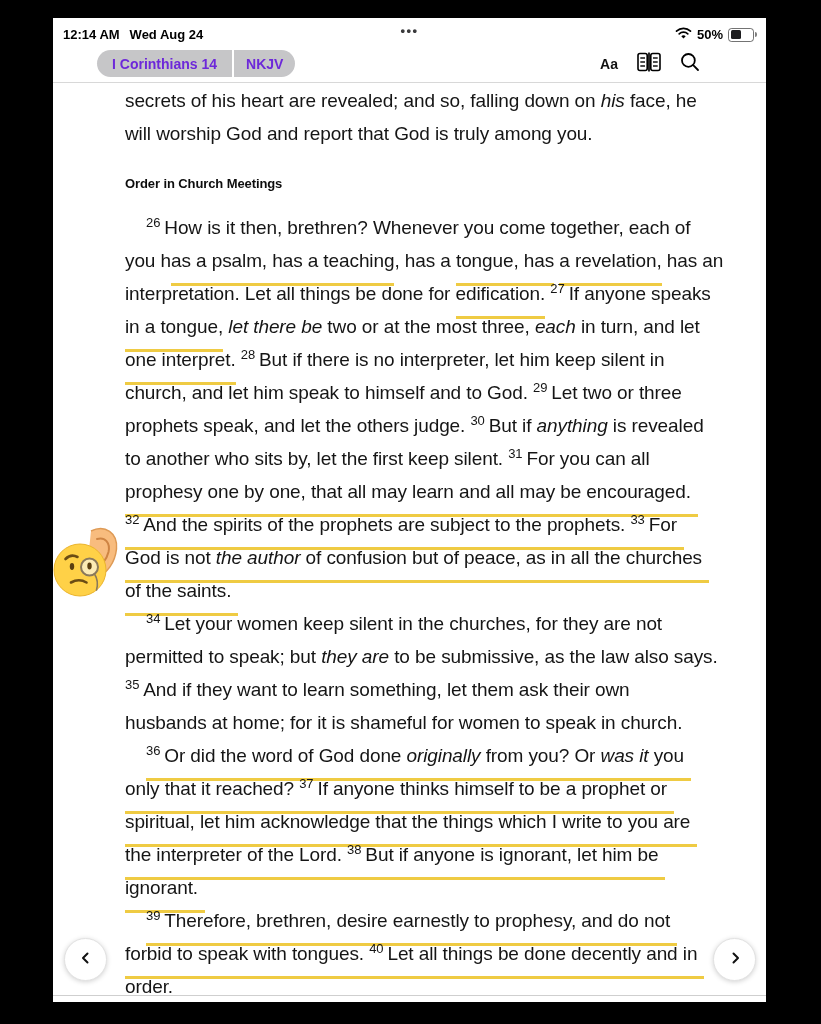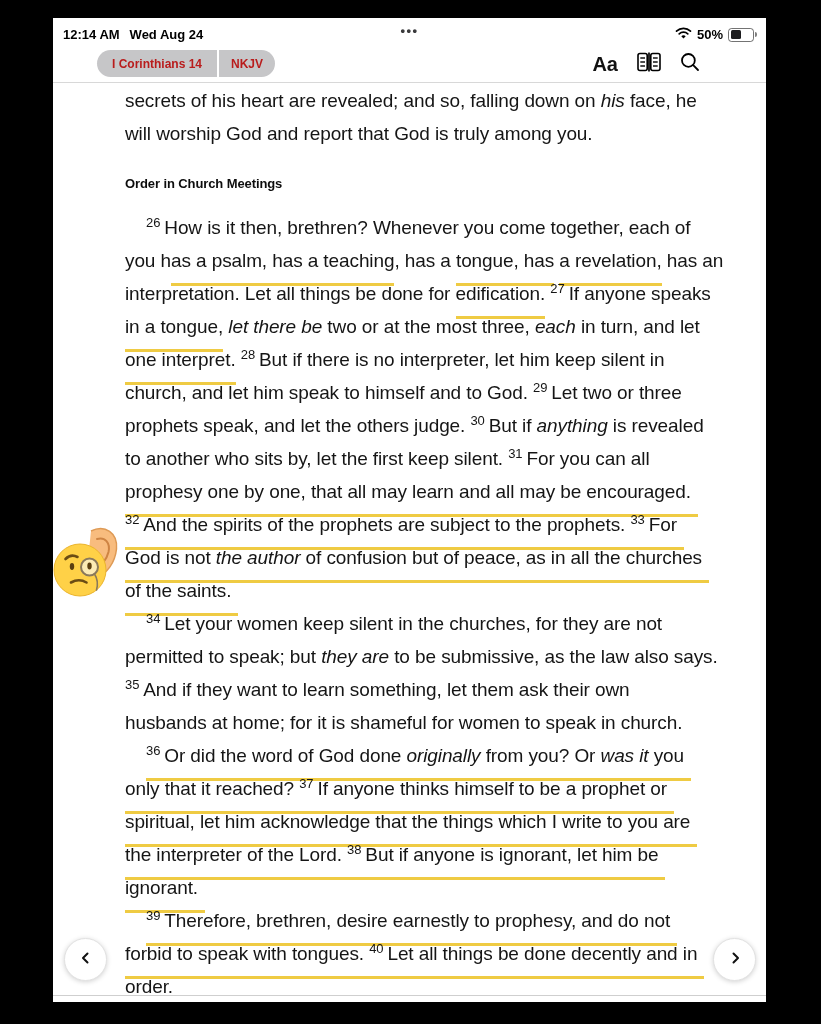--- a/index.html
+++ b/index.html
@@ -15,25 +15,25 @@
              padding:6px 12px 0 10px;box-sizing:border-box;font-size:13px;font-weight:700;color:#000;}
   .sb-left{display:flex;gap:10px;}
   .sb-dots{position:absolute;left:50%;transform:translateX(-50%);top:5px;font-size:13px;letter-spacing:1.5px;color:#3a3a3c;font-weight:700;}
   .sb-right{margin-left:auto;display:flex;align-items:center;gap:5px;}
   .bat{width:24px;height:12px;border:1px solid rgba(0,0,0,.55);border-radius:3.5px;position:relative;}
   .bat-fill{position:absolute;left:1.5px;top:1.5px;bottom:1.5px;width:10px;background:#1c1c1e;border-radius:1.5px;}
   .bat-nub{position:absolute;right:-3.5px;top:3.5px;width:2px;height:5px;background:rgba(0,0,0,.5);border-radius:0 2px 2px 0;}
 
   .toolbar{position:absolute;top:27px;left:0;right:0;height:37px;}
   .pills{position:absolute;left:44px;top:5px;display:flex;gap:2px;height:27px;}
-  .pill{background:#c6c6c8;display:flex;align-items:center;font-size:12px;font-weight:700;color:#b91c1c;cursor:default;}
+  .pill{background:#c6c6c8;display:flex;align-items:center;font-size:14px;font-weight:700;color:#6d28d9;cursor:default;}
   .pill.ref{border-radius:14px 0 0 14px;padding:0 15px;}
   .pill.ver{border-radius:0 14px 14px 0;padding:0 12px;}
   .tools{position:absolute;right:66px;top:6px;display:flex;align-items:center;gap:19px;height:26px;}
-  .aa{font-size:20px;font-weight:700;color:#111;}
+  .aa{font-size:14px;font-weight:700;color:#111;}
 
   
   .content{position:absolute;top:64px;left:0;right:0;padding:2px 64px 0 72px;font-size:19px;color:#151515;letter-spacing:-0.1px;}
   .line{height:33px;line-height:33px;white-space:nowrap;}
   .ind{padding-left:21px;}
   .heading{font-size:13px;font-weight:700;color:#0d0d0d;margin:20px 0 13px;line-height:28px;}
   .vnum{font-size:13px;vertical-align:7px;margin-right:4px;line-height:0;}
   .it{font-style:italic;}
   .u{border-bottom:3.5px solid #EFCB43;padding-bottom:12px;}
   .u.full{padding-right:7px;}

